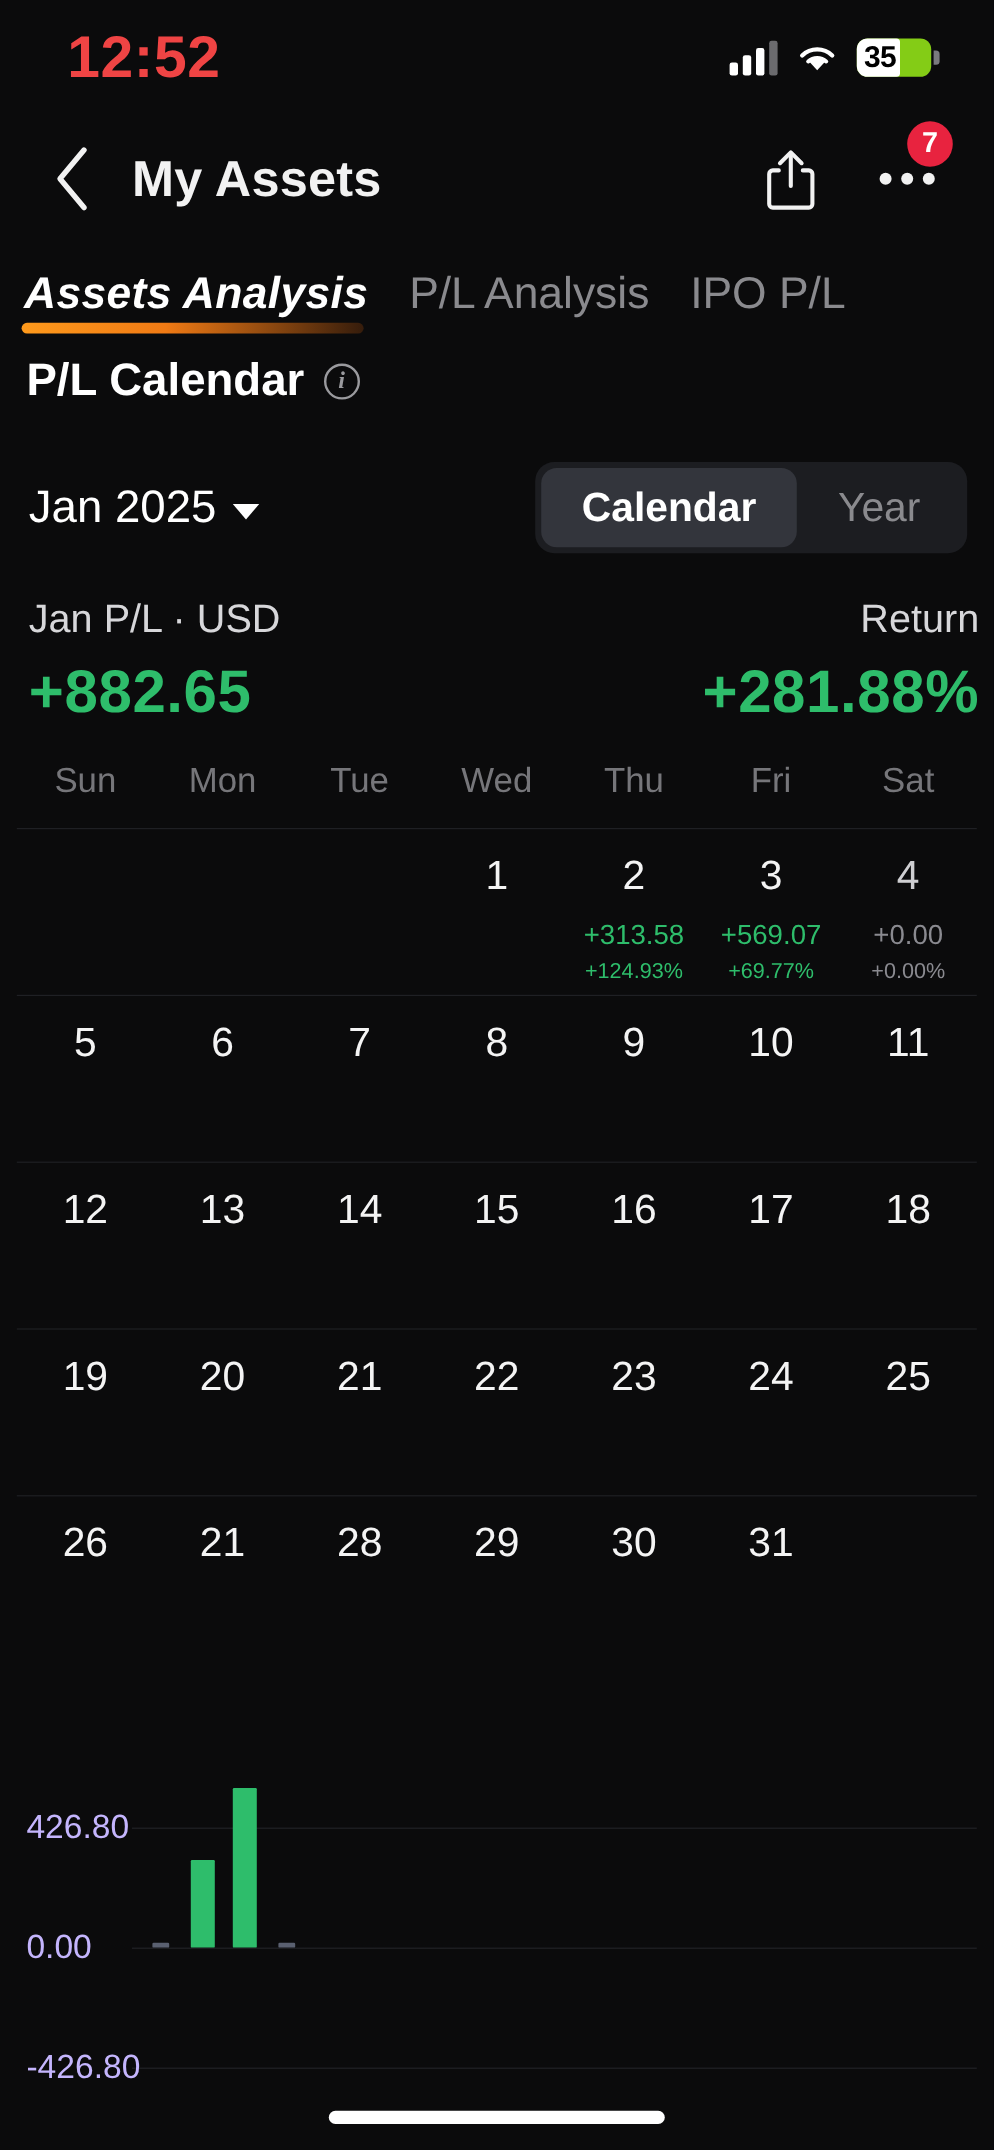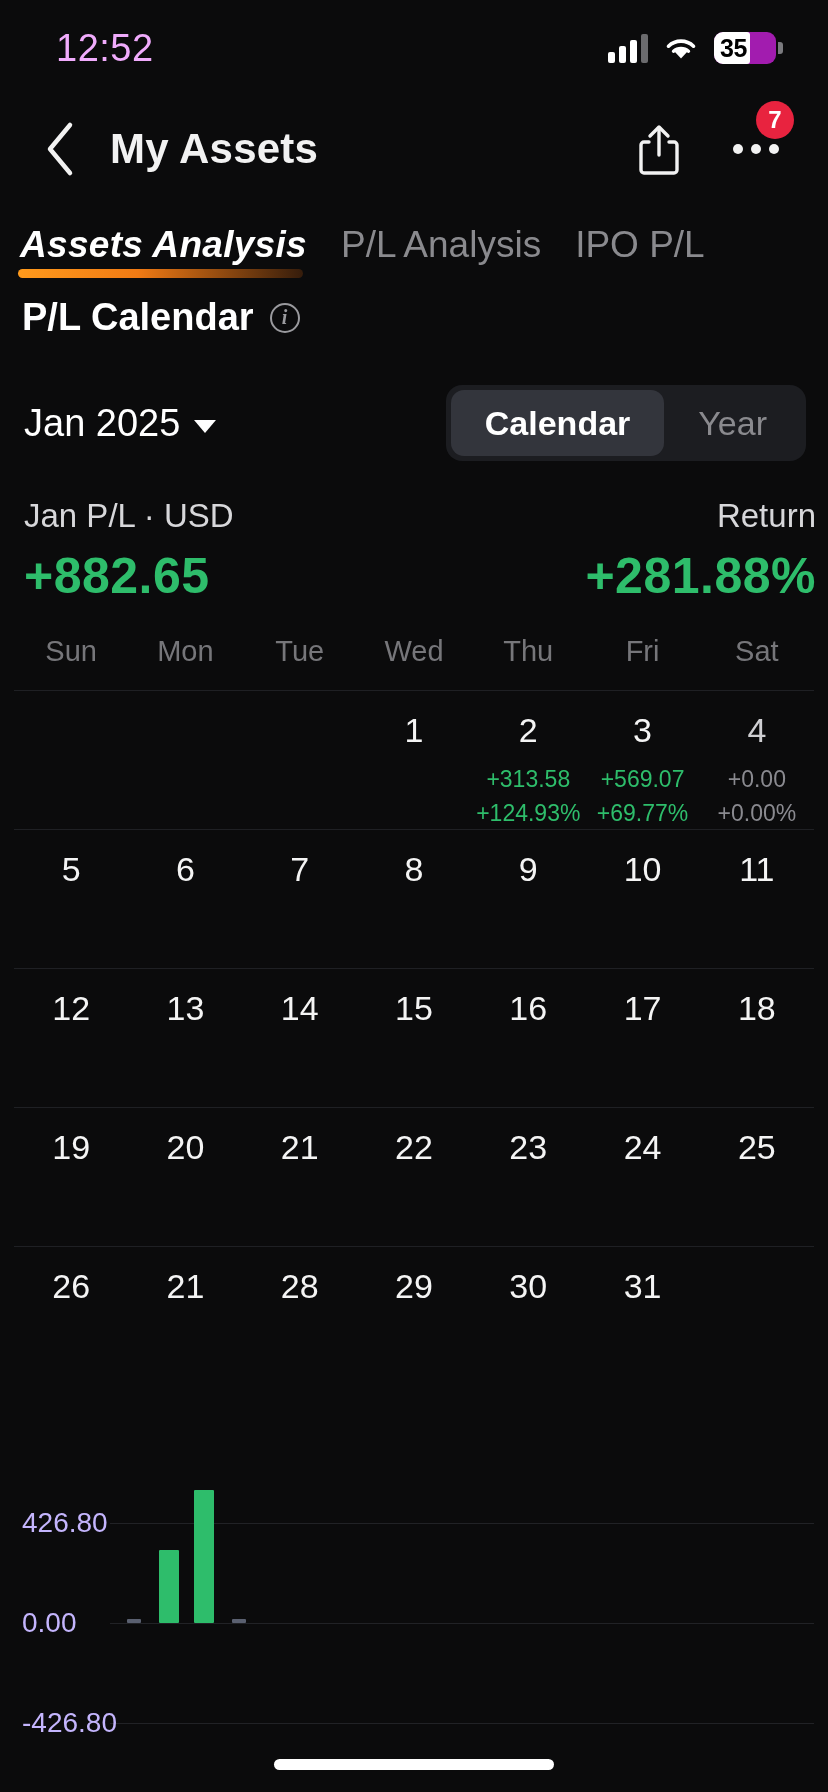--- a/index.html
+++ b/index.html
@@ -10,32 +10,32 @@
     overflow:hidden;
     -webkit-font-smoothing:antialiased;
   }
   .phone { position:relative; width:828px; height:1792px; background:#0b0b0c; }
 
   
   .statusbar {
     height:96px; display:flex; align-items:center;
     justify-content:space-between; padding:0 52px 0 56px;
   }
-  .status-time { color:#f0abfc; font-size:38px; font-weight:400; letter-spacing:0.5px; }
+  .status-time { color:#ef4444; font-size:49px; font-weight:700; letter-spacing:0.5px; }
   .status-right { display:flex; align-items:center; gap:14px; }
   .signal { display:flex; align-items:flex-end; gap:4px; height:30px; }
   .signal i { width:7px; background:#fff; border-radius:2px; display:block; }
   .signal i:nth-child(1){ height:11px; }
   .signal i:nth-child(2){ height:17px; }
   .signal i:nth-child(3){ height:23px; }
   .signal i:nth-child(4){ height:29px; background:#6b6b6e; }
   .wifi { width:38px; height:28px; position:relative; }
   .battery {
     position:relative; width:62px; height:32px;
-    border-radius:9px; background:#a21caf;
+    border-radius:9px; background:#84cc16;
     display:flex; align-items:center; justify-content:flex-start;
   }
   .battery .fill {
     position:absolute; left:0; top:0; bottom:0; width:36px;
     border-radius:9px 3px 3px 9px; background:#ffffff;
   }
   .battery .lvl {
     position:relative; z-index:2; color:#000; font-size:25px;
     font-weight:700; padding-left:6px; letter-spacing:-0.5px;
   }
@@ -115,21 +115,21 @@
   .week {
     display:grid; grid-template-columns:repeat(7,1fr);
     border-top:1px solid #1f2024; min-height:139px; padding-top:20px;
   }
   .cell { text-align:center; }
   .daynum { color:#f4f4f4; font-size:34px; line-height:1.15; }
   .daynum.muted { color:#cfcfd2; }
   .dval { font-size:23px; line-height:1.5; margin-top:12px; }
   .dval.up { color:#2ebd6b; }
   .dval.flat { color:#8a8a90; }
-  .dpct { font-size:23px; line-height:1.4; }
+  .dpct { font-size:18px; line-height:1.4; }
   .dpct.up { color:#2ebd6b; }
   .dpct.flat { color:#8a8a90; }
 
   
   .chart-wrap { position:relative; margin-top:38px; height:300px; }
   .grid-line { position:absolute; left:110px; right:14px; height:1px; background:#212226; }
   .y-label { position:absolute; left:22px; color:#c4b5fd; font-size:28px; transform:translateY(-50%); }
   .bars { position:absolute; left:110px; bottom:0; height:300px; width:700px; }
   .bar { position:absolute; bottom:0; border-radius:1px; }
 

